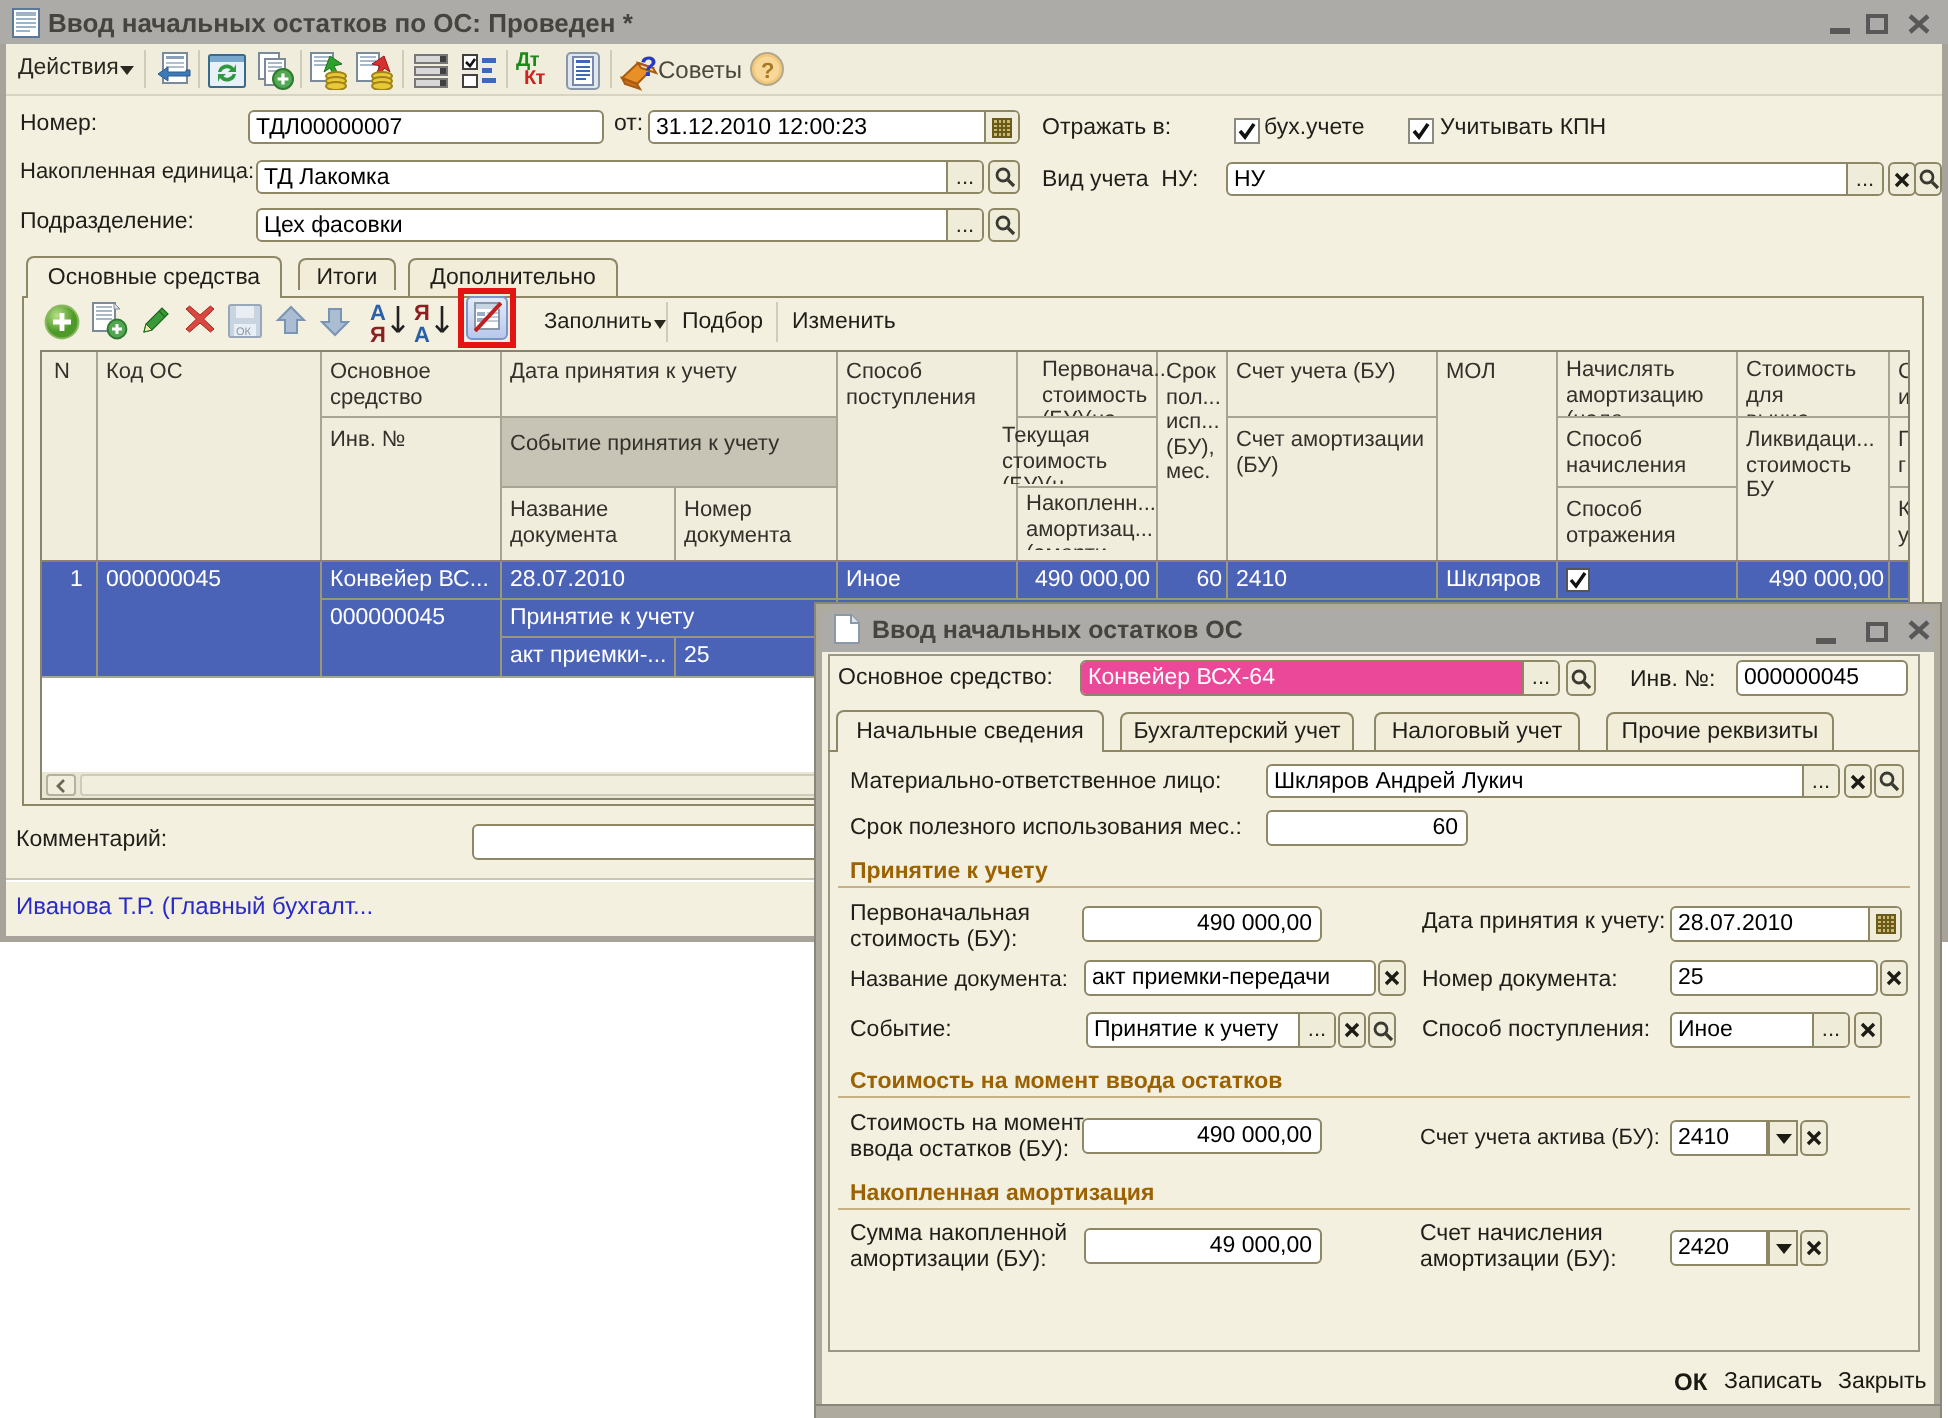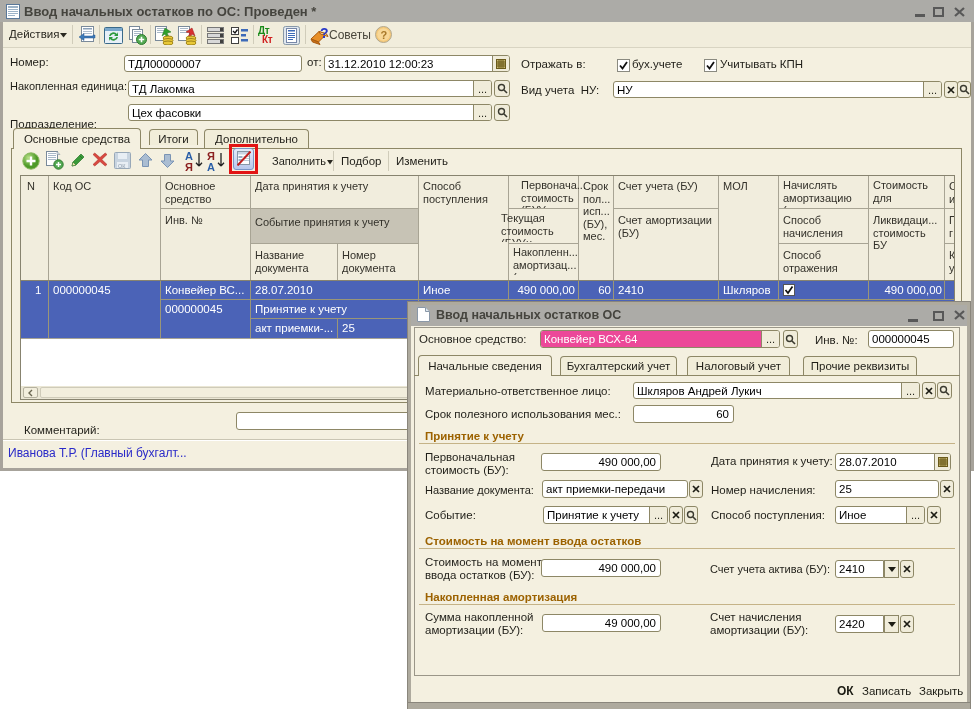--- a/index.html
+++ b/index.html
@@ -227,21 +227,21 @@
         <path d="M1 1l6 6M7 1L1 7" stroke="#1c1c14" stroke-width="1.7"></path>
       </svg>
     </div>
 <div class="btn" style="left:957px;top:81px;width:14px;height:17px;">
       <svg width="11" height="11" viewBox="0 0 11 11">
         <circle cx="4.5" cy="4.5" r="3" fill="none" stroke="#3a3a30" stroke-width="1.4"></circle>
         <path d="M7 7l3 3" stroke="#3a3a30" stroke-width="1.6"></path>
       </svg>
     </div>
 
-<div class="lbl" style="left:10px;top:118px;">Подразделение:</div>
+<div class="lbl" style="left:10px;top:105px;">Подразделение:</div>
 <div class="inp" style="left:128px;top:104px;width:364px;height:17px;">
       <div class="tx">Цех фасовки</div>
       <div class="dots">...</div>
     </div>
 <div class="btn" style="left:494px;top:104px;width:16px;height:17px;">
       <svg width="11" height="11" viewBox="0 0 11 11">
         <circle cx="4.5" cy="4.5" r="3" fill="none" stroke="#3a3a30" stroke-width="1.4"></circle>
         <path d="M7 7l3 3" stroke="#3a3a30" stroke-width="1.6"></path>
       </svg>
     </div>
@@ -450,21 +450,21 @@
 
   <div class="abs" style="left:0px;top:210px;width:933px;height:13px;background:#eae6d4;"></div>
   <div class="abs" style="left:2px;top:211px;width:15px;height:11px;background:#f2eedd;border:1px solid #b5b19f;border-radius:2px;box-sizing:border-box;display:flex;align-items:center;justify-content:center;">
         <svg width="5" height="8">
           <path d="M4 1L1 4l3 3" stroke="#6b6752" stroke-width="1.4" fill="none"></path>
         </svg>
       </div>
   <div class="abs" style="left:19px;top:211px;width:912px;height:11px;background:#f2eedd;border:1px solid #cfcbb9;border-radius:2px;box-sizing:border-box;"></div>
 </div>
 
-<div class="lbl" style="left:24px;top:414px;margin-top:10px;">Комментарий:</div>
+<div class="lbl" style="left:8px;top:414px;">Комментарий:</div>
 <div class="inp" style="left:236px;top:412px;width:719px;height:18px;"></div>
 
 <div class="abs" style="left:3px;top:439px;width:968px;height:1px;background:#c9c5b3;"></div>
 <div class="abs" style="left:3px;top:440px;width:968px;height:1px;background:#ffffff;"></div>
 <div class="abs" style="left:8px;top:446px;font-size:12px;color:#2a2ac8;white-space:nowrap;">Иванова Т.Р. (Главный бухгалт...</div>
 
 <div class="abs" id="dialog" style="left:408px;top:302px;width:562px;height:407px;background:#f4f0e0;border:3px solid #aeaa9e;box-sizing:border-box;outline:1px solid #8a867c;"></div>
 <div class="abs" style="left:411px;top:305px;width:556px;height:21px;background:#acaba7;"></div>
 <div class="abs" style="left:417px;top:307px;">
 <svg width="13" height="15">
@@ -548,21 +548,21 @@
 
 <div class="lbl" style="left:425px;top:484px;font-size:11px;">Название документа:</div>
 <div class="inp" style="left:542px;top:480px;width:146px;height:18px;">
       <div class="tx">акт приемки-передачи</div>
     </div>
 <div class="btn" style="left:689px;top:480px;width:14px;height:18px;">
       <svg width="8" height="8">
         <path d="M1 1l6 6M7 1L1 7" stroke="#1c1c14" stroke-width="1.7"></path>
       </svg>
     </div>
-<div class="lbl" style="left:711px;top:484px;">Номер начисления:</div>
+<div class="lbl" style="left:711px;top:484px;">Номер документа:</div>
 <div class="inp" style="left:835px;top:480px;width:104px;height:18px;">
       <div class="tx">25</div>
     </div>
 <div class="btn" style="left:940px;top:480px;width:14px;height:18px;">
       <svg width="8" height="8">
         <path d="M1 1l6 6M7 1L1 7" stroke="#1c1c14" stroke-width="1.7"></path>
       </svg>
     </div>
 
 <div class="lbl" style="left:425px;top:509px;">Событие:</div>

